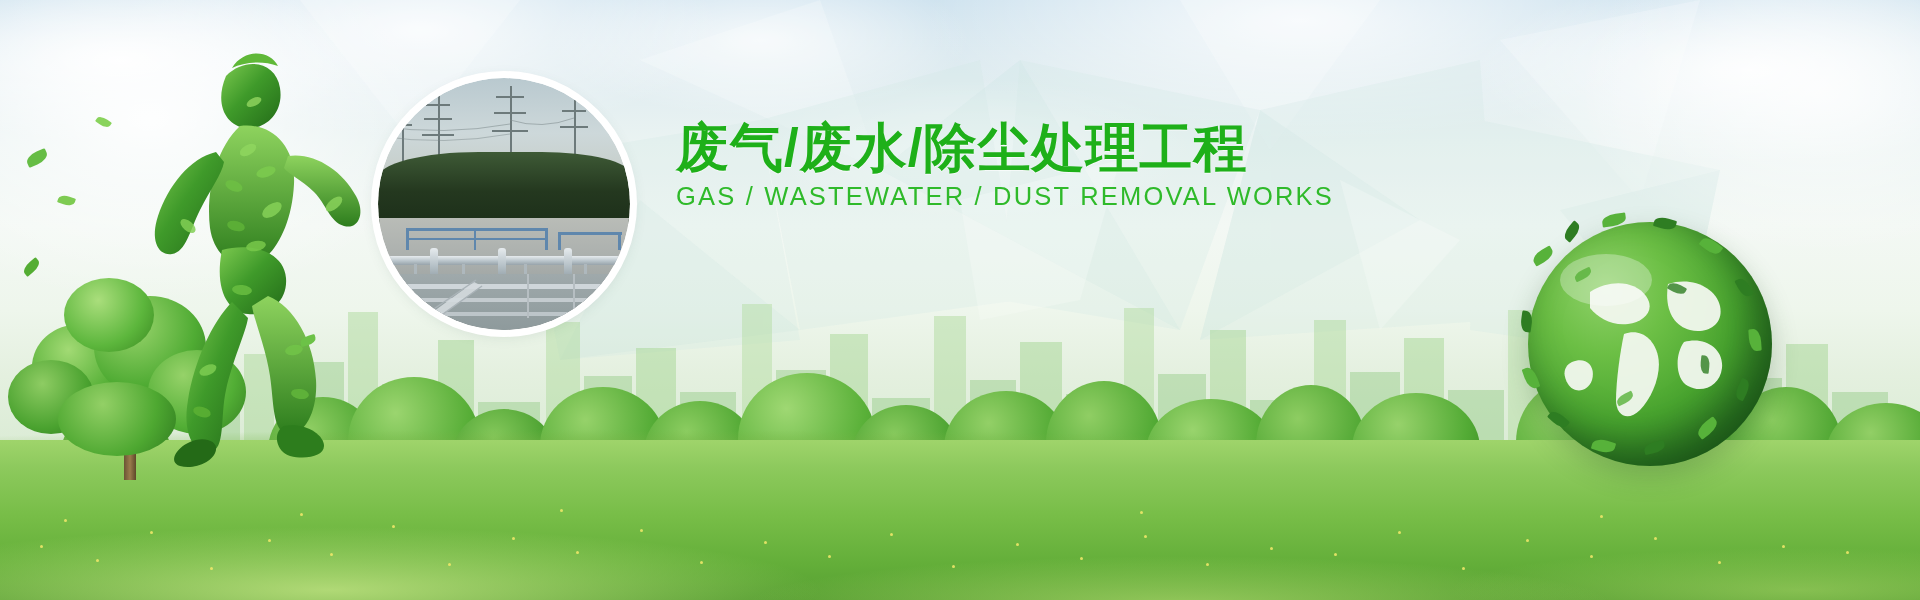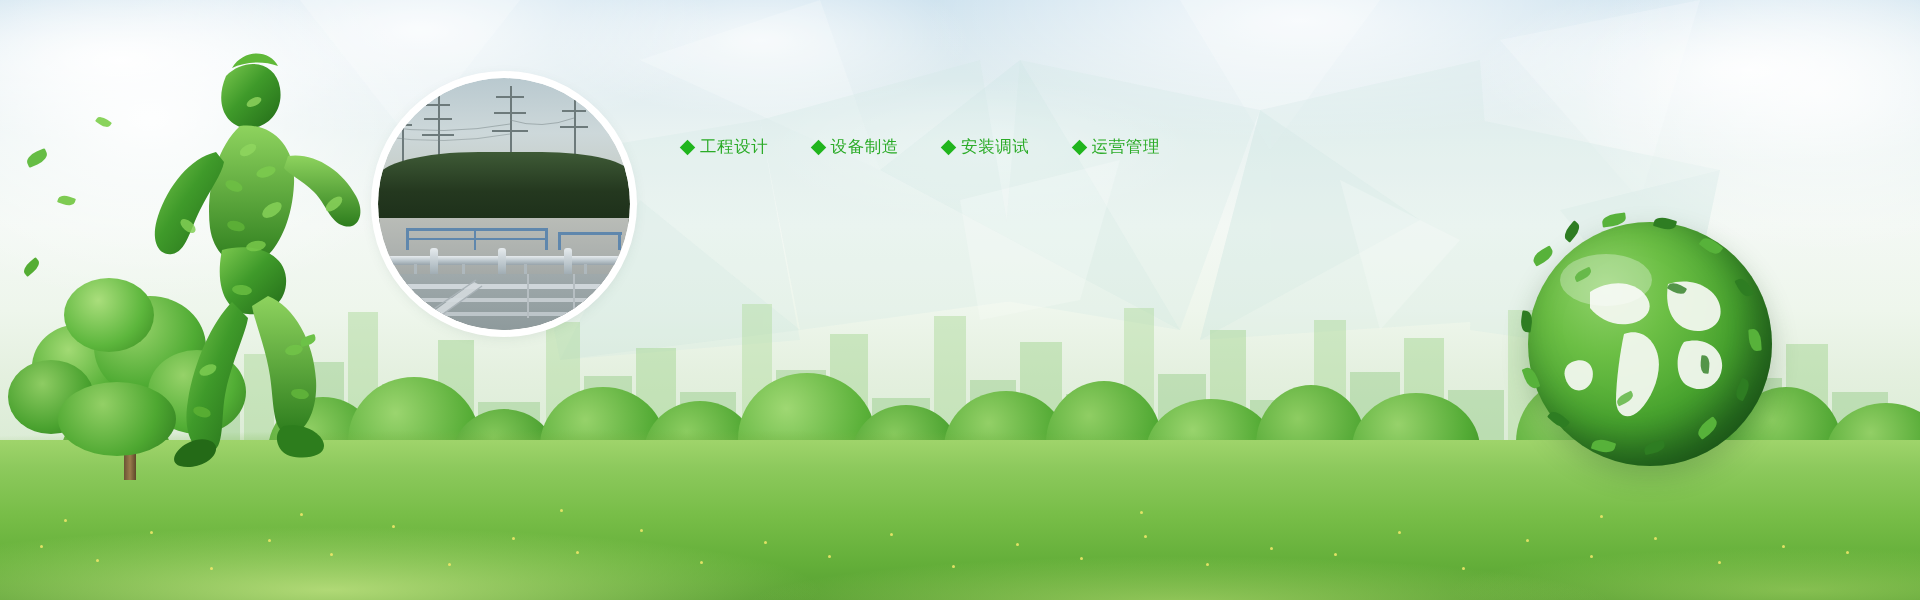--- a/index.html
+++ b/index.html
@@ -451,36 +451,20 @@
       <div class="gl-d" style="left:150px;top:72px;width:18px;height:9px;transform:rotate(28deg);opacity:.8;"></div>
       <div class="gl" style="left:98px;top:182px;width:18px;height:9px;transform:rotate(154deg);opacity:.8;"></div>
       <div class="gl-d" style="left:178px;top:148px;width:18px;height:9px;transform:rotate(96deg);opacity:.8;"></div>
     </div>
   </div>
 
   <div class="haze-r"></div>
 
   <div class="textblock">
 
-
-
-
-    <div class="bullets">
-      <div class="bullet">
-        <span class="dia"></span>
-        <span class="lbl">工程设计</span>
-      </div>
-      <div class="bullet">
-        <span class="dia"></span>
-        <span class="lbl">设备制造</span>
-      </div>
-      <div class="bullet">
-        <span class="dia"></span>
-        <span class="lbl">安装调试</span>
-      </div>
-      <div class="bullet">
-        <span class="dia"></span>
-        <span class="lbl">运营管理</span>
-      </div>
-    </div>
+    <div class="title-cn">废气/废水/除尘处理工程</div>
+
+    <div class="title-en">GAS / WASTEWATER / DUST REMOVAL WORKS</div>
+
+
 
   </div>
 </div>
 
 </body></html>

